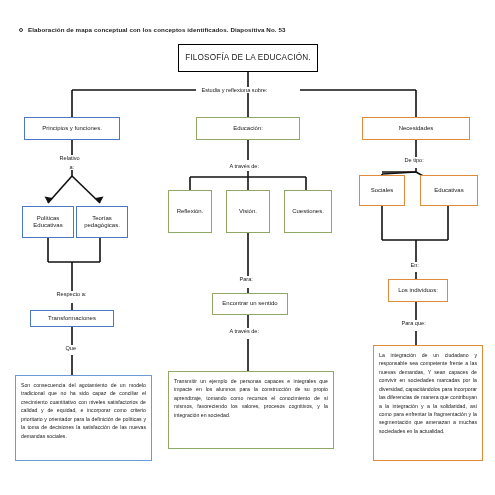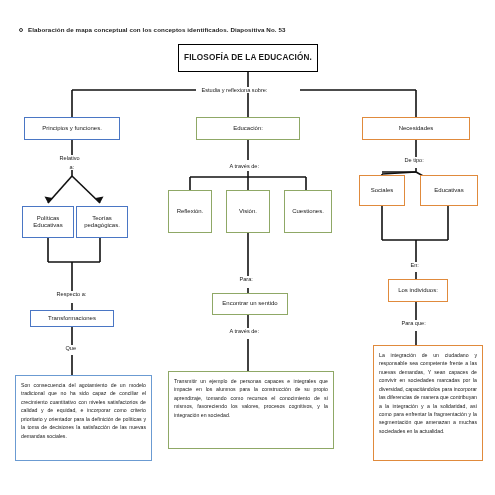--- a/index.html
+++ b/index.html
@@ -29,21 +29,21 @@
   
   .node{
     position:absolute;box-sizing:border-box;
     display:flex;align-items:center;justify-content:center;
     text-align:center;background:#fff;
     font-size:6px;line-height:1.25;
     padding:2px 3px;
   }
   .node.title{
     border:1.6px solid #000;
-    font-size:8.2px;font-weight:bold;letter-spacing:.15px;
+    font-size:8.2px;font-weight:normal;letter-spacing:.15px;
   }
   .node.blue{border:1.2px solid #4a76c4;}
   .node.green{border:1.2px solid #8fa866;}
   .node.orange{border:1.3px solid #e08a3c;}
 
   
   .para{
     position:absolute;box-sizing:border-box;
     background:#fff;
     font-size:5.2px;line-height:1.62;

